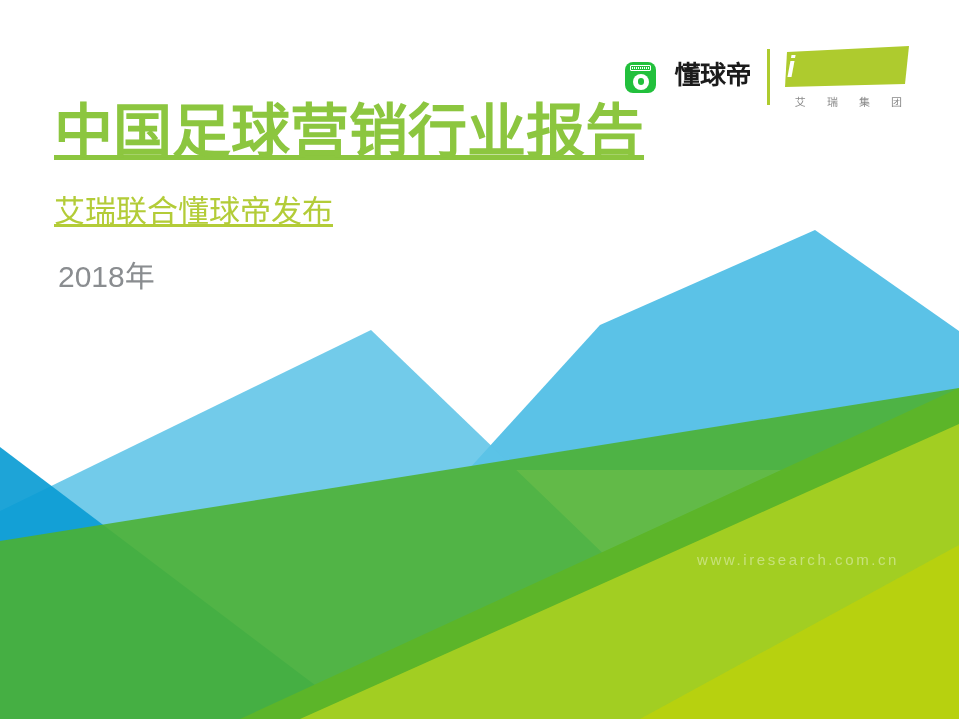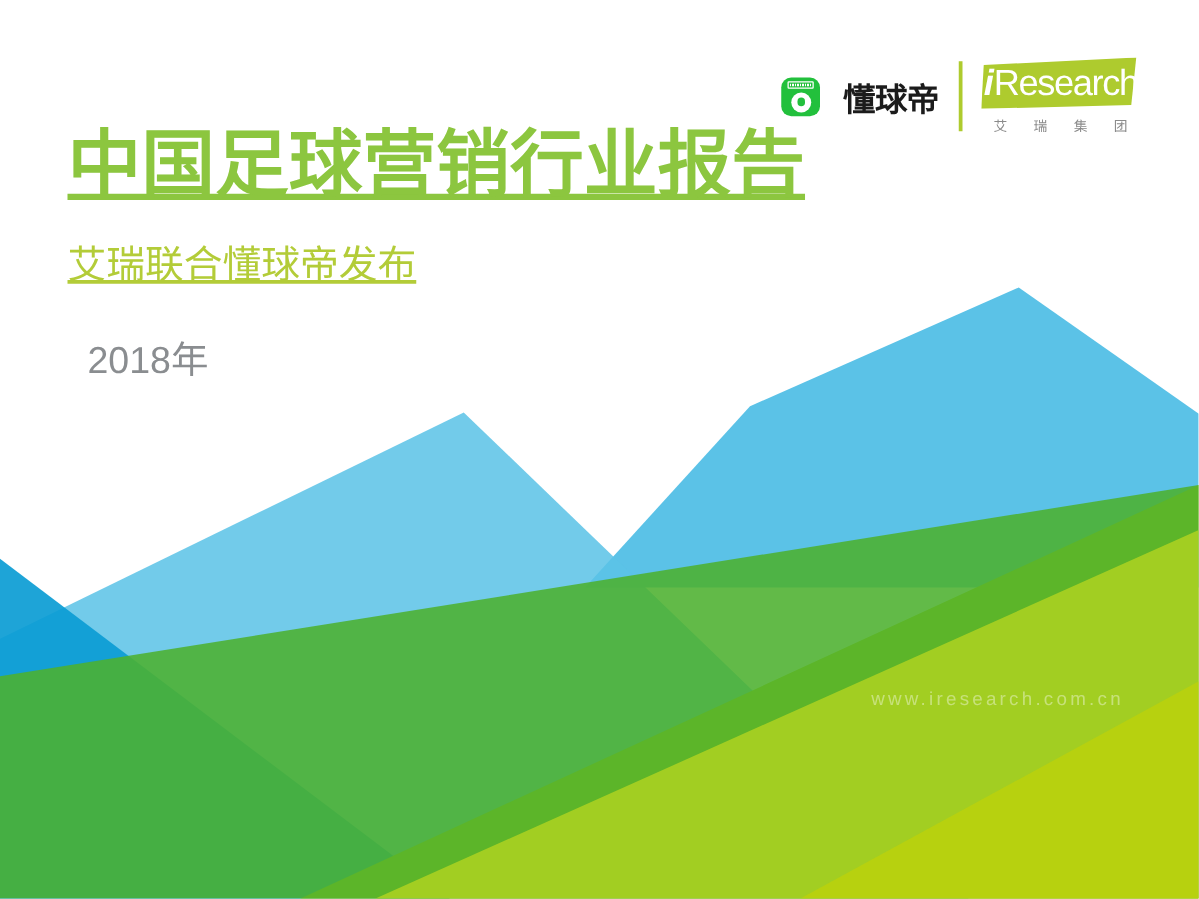--- a/index.html
+++ b/index.html
@@ -36,21 +36,21 @@
     position: absolute;
     top: 46px;
     right: 48px;
     display: flex;
     align-items: center;
     height: 62px;
   }
 
   .dqd-logo {
     display: flex;
-    align-items: flex-end;
+    align-items: flex-start;
     gap: 18px;
     padding-right: 16px;
   }
   .dqd-mark {
     width: 31px;
     height: 31px;
     border-radius: 8px;
     background: #22C03C;
     position: relative;
     flex: none;
@@ -173,21 +173,21 @@
   #sub-title {
     margin: 0;
     padding-top: 31px;
     font-size: 31px;
     line-height: 1;
     color: #B3CC38;
     white-space: nowrap;
     text-decoration: underline;
   }
   #year-label {
-    margin: 16px;
+    margin: 4px;
     padding-top: 31px;
     font-size: 30px;
     line-height: 1;
     color: #8a8d90;
     white-space: nowrap;
   }
 
   
   #watermark {
     position: absolute;
@@ -237,21 +237,20 @@
 
     <div class="logo-divider"></div>
 
     <div class="ires-logo">
       <div class="ires-top">
         <svg width="126" height="41" viewBox="0 0 126 41">
           <polygon points="2,6 124,0 120,38 0,41" fill="#AECB2E"></polygon>
         </svg>
         <div class="ires-word">
           <span class="i-letter">i</span>
-          <span>Research</span>
         </div>
       </div>
       <div class="ires-sub">艾 瑞 集 团</div>
     </div>
 
   </div>
 
   <div id="title-block">
     <h1 id="main-title">中国足球营销行业报告</h1>
     <p id="sub-title">艾瑞联合懂球帝发布</p>

